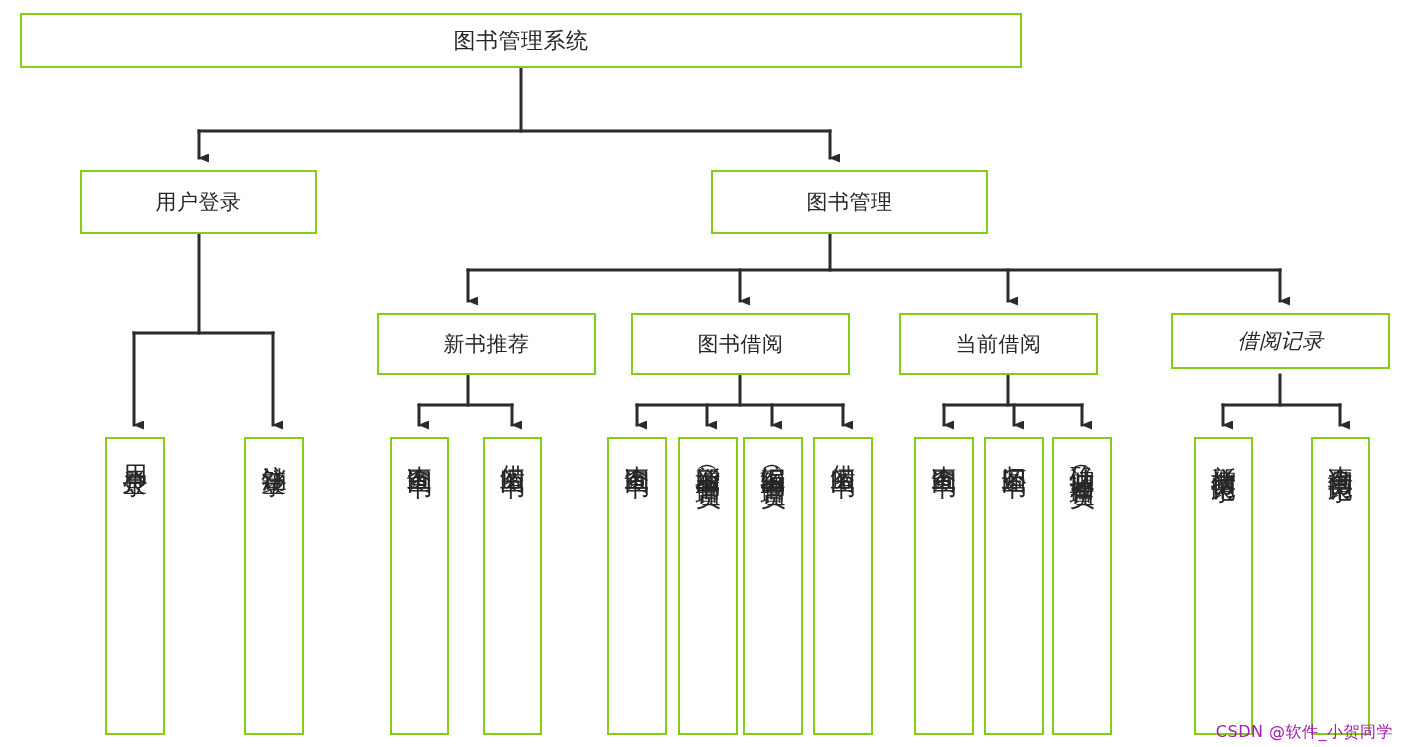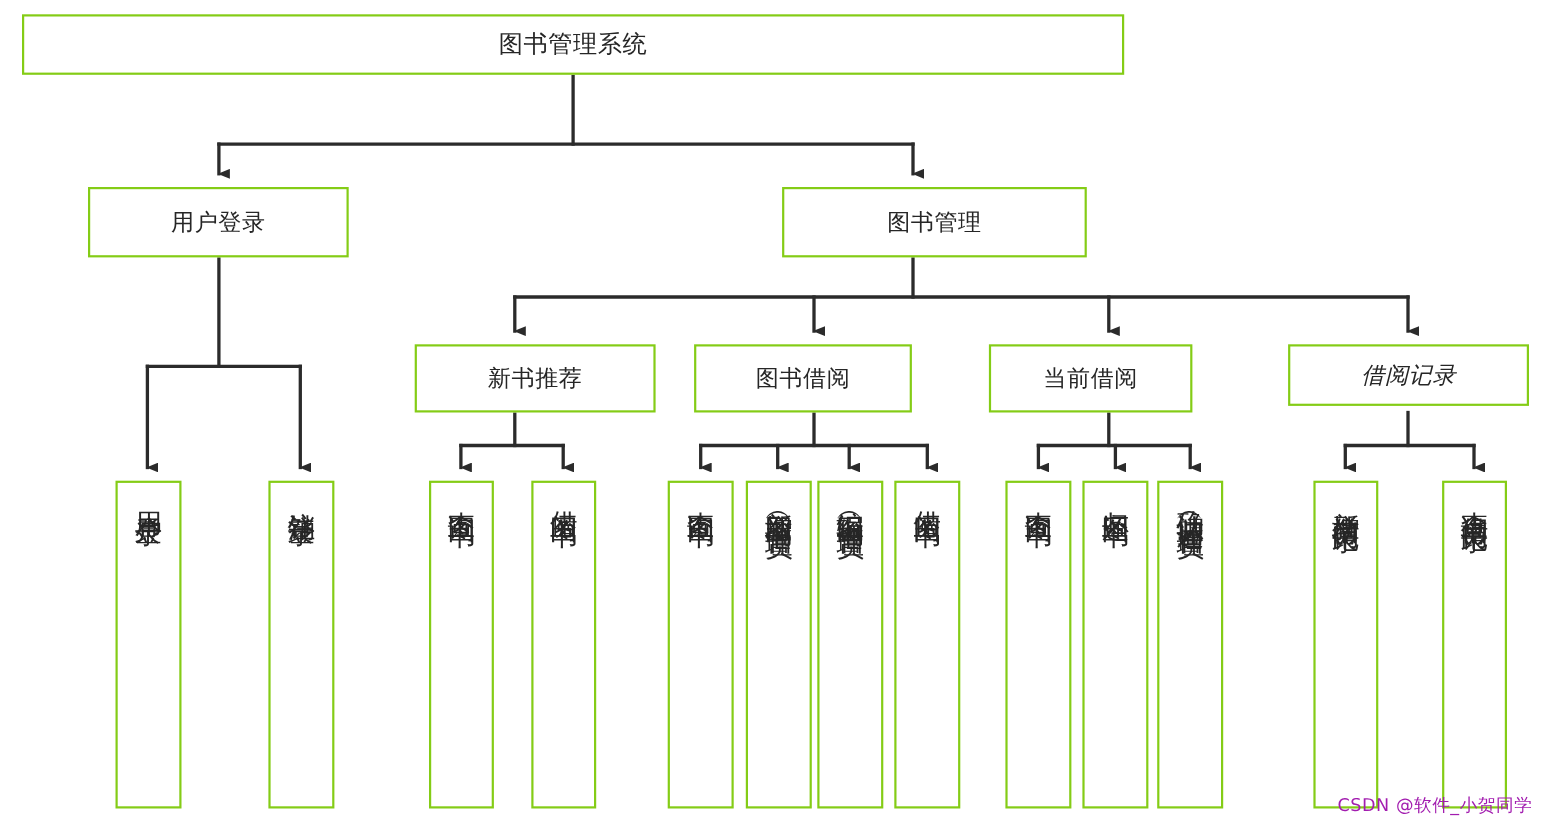--- a/index.html
+++ b/index.html
@@ -136,24 +136,24 @@
   <div class="node h" style="left:80px;top:170px;width:237px;height:64px;">
     <span class="lbl">用户登录</span>
   </div>
   <div class="node h" style="left:711px;top:170px;width:277px;height:64px;">
     <span class="lbl">图书管理</span>
   </div>
 
   <div class="node h" style="left:359px;top:313px;width:219px;height:62px;margin-left:18px;">
     <span class="lbl">新书推荐</span>
   </div>
-  <div class="node h" style="left:631px;top:313px;width:198px;height:62px;justify-content:center;">
+  <div class="node h" style="left:631px;top:313px;width:219px;height:62px;justify-content:center;">
     <span class="lbl">图书借阅</span>
   </div>
-  <div class="node h" style="left:899px;top:313px;width:185px;height:62px;">
+  <div class="node h" style="left:899px;top:313px;width:199px;height:62px;">
     <span class="lbl">当前借阅</span>
   </div>
   <div class="node h" style="left:1171px;top:313px;width:219px;height:56px;font-style:italic;">
     <span class="lbl">借阅记录</span>
   </div>
 
   <div class="node v" style="left:105px;top:437px;width:60px;height:298px;">
     <span class="lbl">用户登录</span>
   </div>
   <div class="node v" style="left:244px;top:437px;width:60px;height:298px;">

